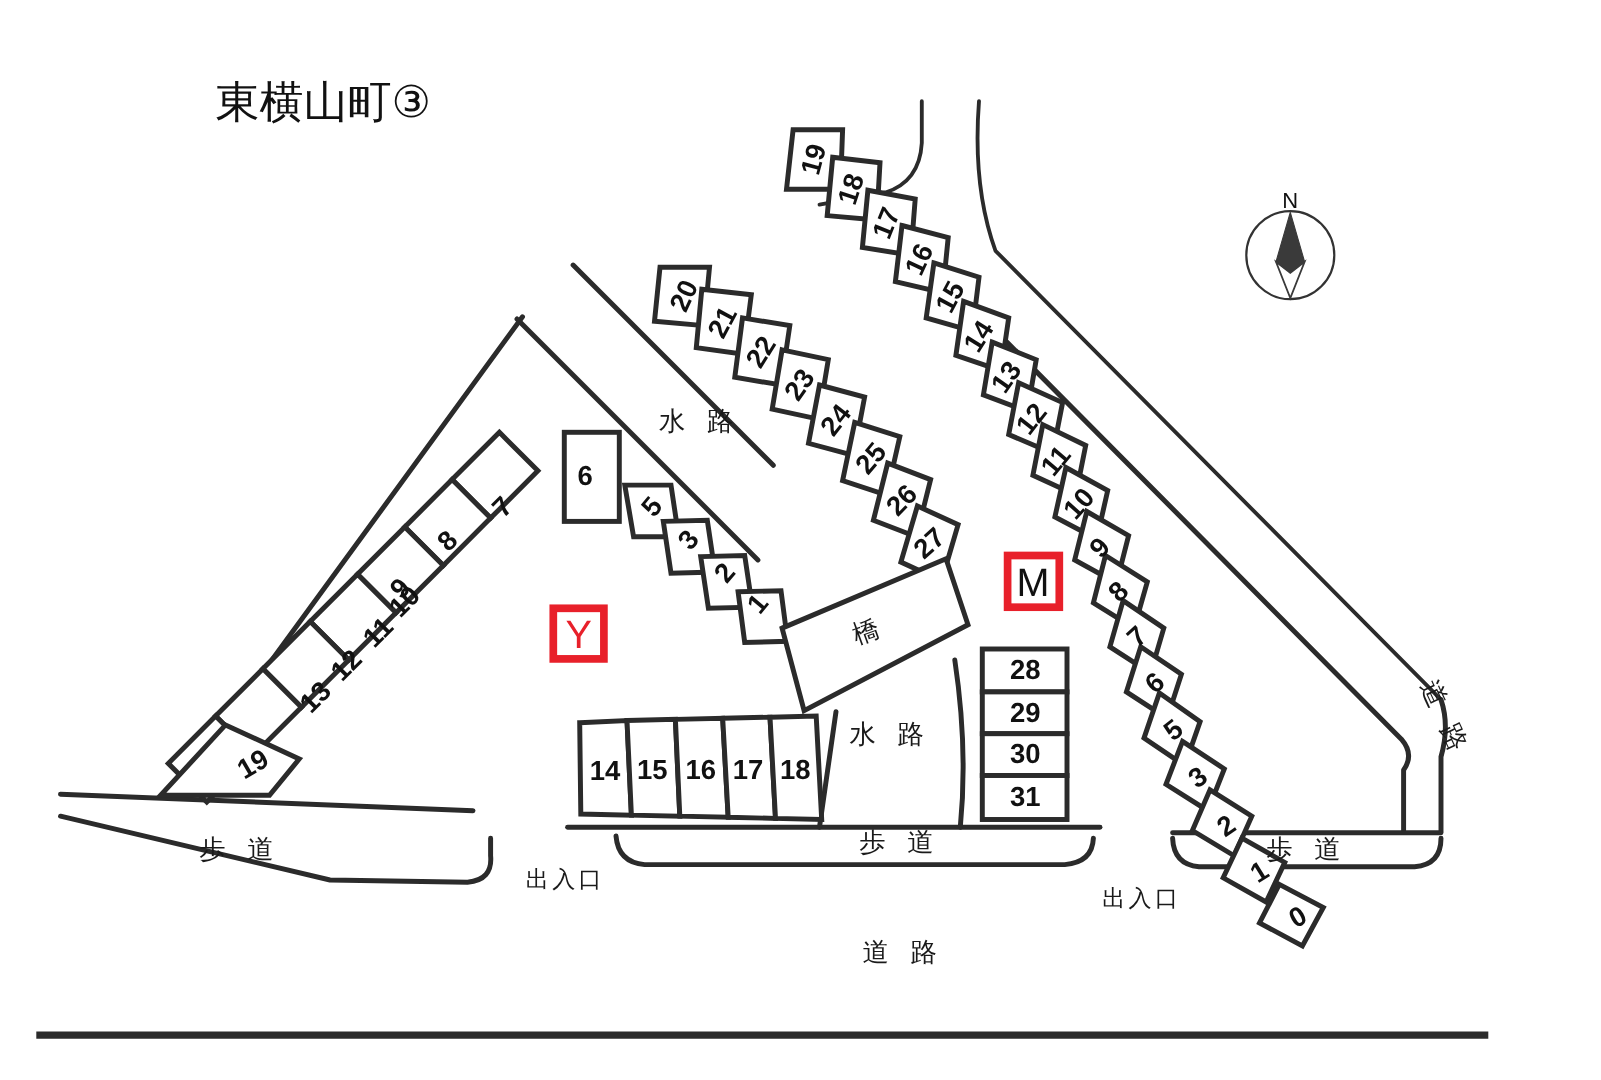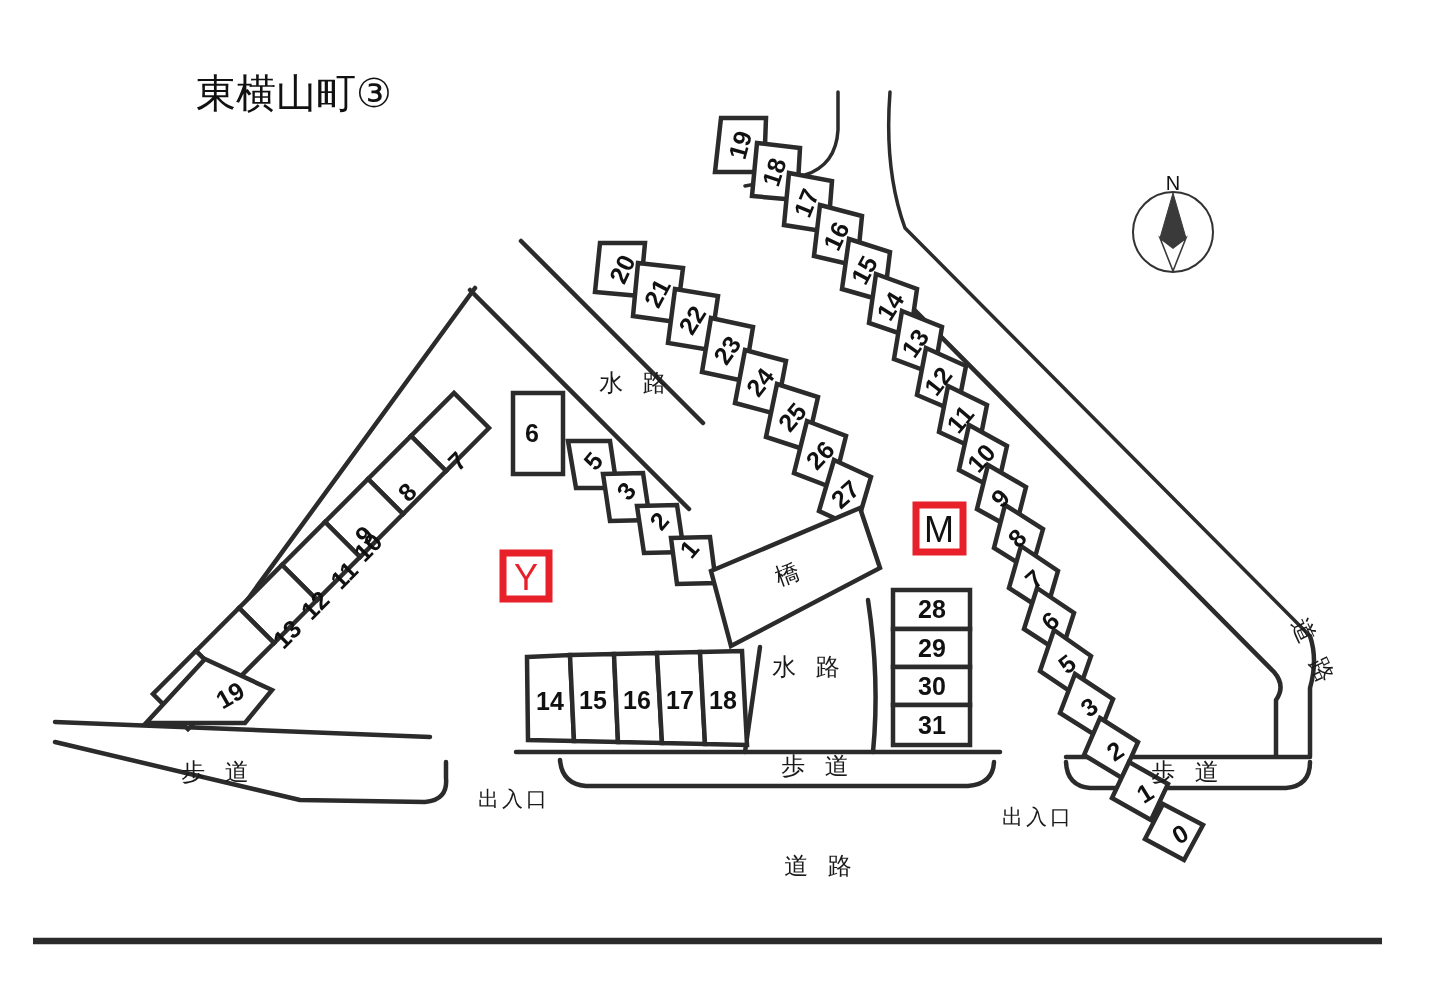--- a/index.html
+++ b/index.html
@@ -9,21 +9,20 @@
   }
   body {
     font-family: "Liberation Sans", sans-serif;
   }
   #map-root {
     position: relative;
     width: 1353px;
     height: 982px;
     background: #ffffff;
     overflow: hidden;
-    padding-left: 29px;
   }
   svg#map-svg {
     position: absolute;
     top: 0;
     left: 0;
     width: 1455px;
     height: 982px;
     display: block;
   }
   .stall {

